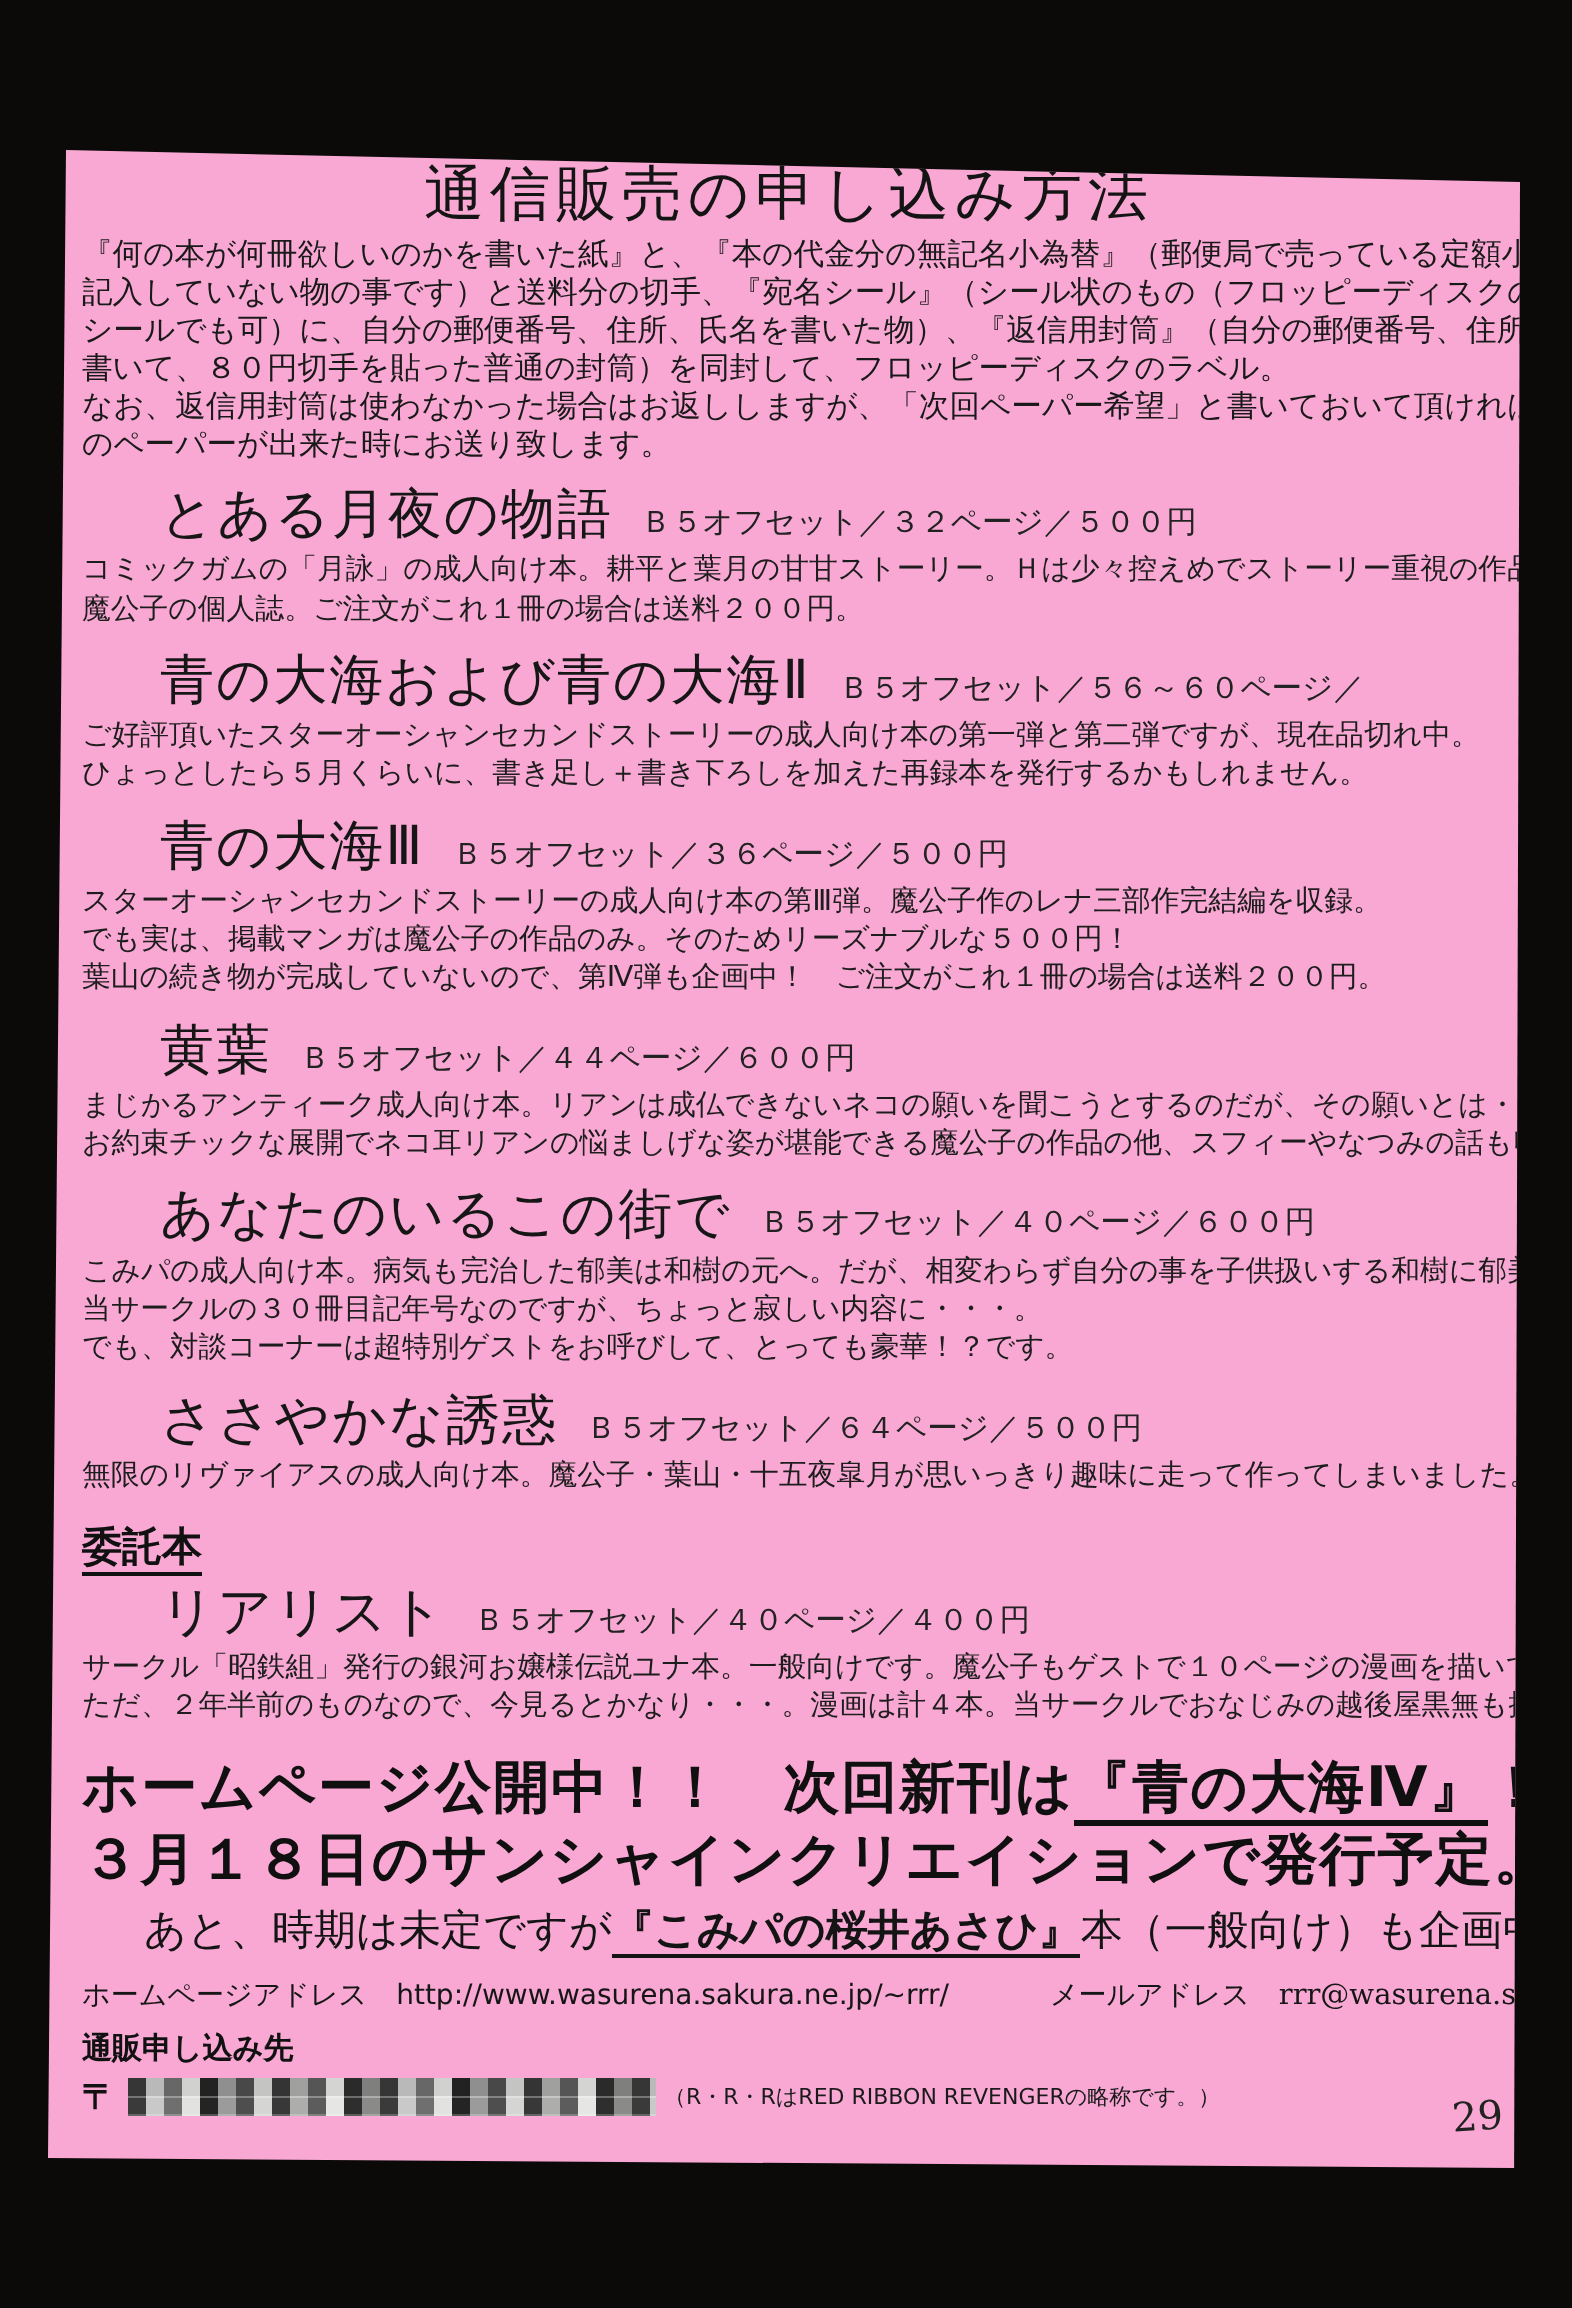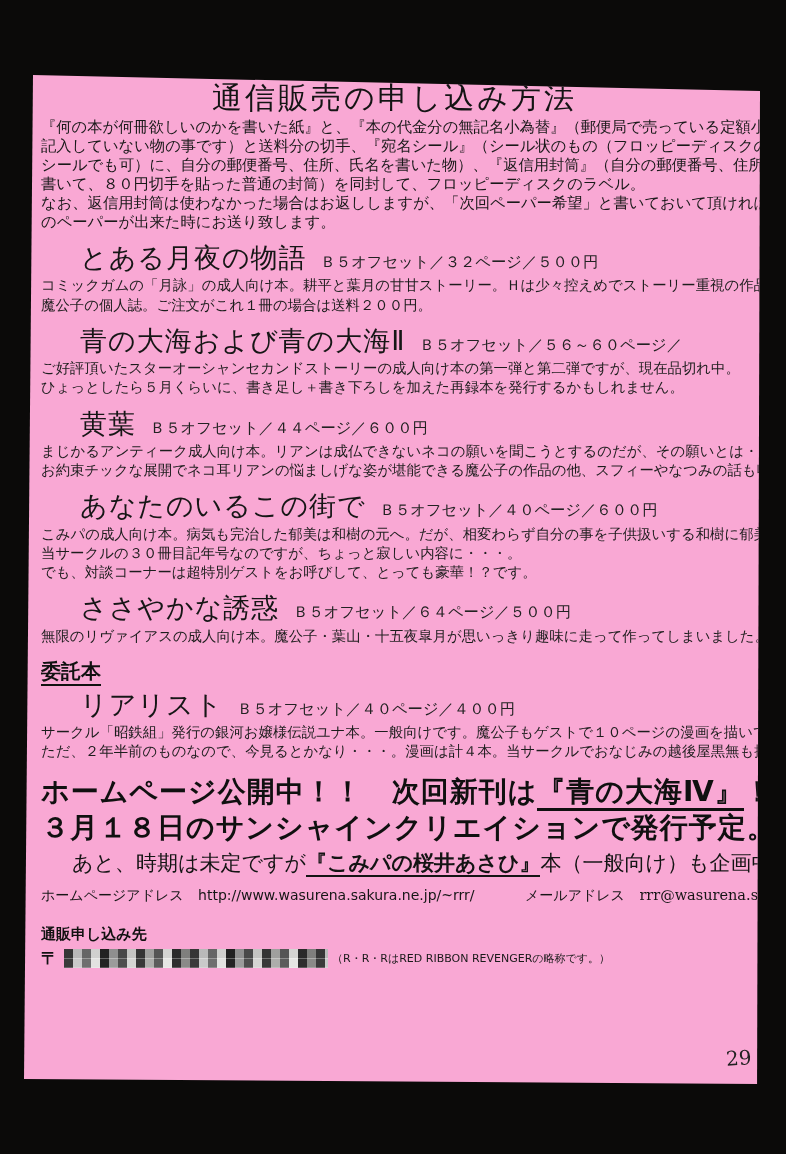--- a/index.html
+++ b/index.html
@@ -46,21 +46,21 @@
   .big-line{font-size:28px;font-weight:bold;color:#101010;line-height:1.3;letter-spacing:1px;white-space:nowrap;}
   .big-em{border-bottom:3px solid #101010;padding-bottom:0px;}
   .mid-line{margin-top:4px;font-size:21px;color:#141414;line-height:1.3;white-space:nowrap;margin-left:31px;}
   .mid-em{font-weight:bold;border-bottom:2px solid #141414;}
 
   .contact-line{margin-top:9px;font-size:14px;color:#161616;white-space:nowrap;}
   .contact-label{margin-right:10px;}
   .contact-url{margin-right:46px;font-family:"DejaVu Sans","Liberation Sans",sans-serif;}
   .mail-addr{font-family:"DejaVu Serif","Liberation Serif",serif;font-size:14.5px;}
 
-  .order-heading{margin-top:20px;font-size:15px;font-weight:bold;color:#111;}
+  .order-heading{margin-top:8px;font-size:15px;font-weight:bold;color:#111;}
   .order-row{margin-top:3px;display:flex;align-items:center;}
   .postal-mark{font-size:17px;font-weight:bold;color:#111;margin-right:6px;}
   .redacted{
     display:inline-block;width:264px;height:19px;vertical-align:middle;
     background-image:
       repeating-linear-gradient(0deg, rgba(255,255,255,0.22) 0 1px, rgba(0,0,0,0) 1px 9px, rgba(255,255,255,0.3) 9px 10px, rgba(0,0,0,0.08) 10px 19px),
       repeating-linear-gradient(90deg,#3a3a3a 0 9px,#c9c9c9 9px 18px,#6f6f6f 18px 27px,#e2e2e0 27px 36px,#242424 36px 45px,#9b9b9b 45px 54px,#4e4e4e 54px 63px,#d5d5d3 63px 72px,#383838 72px 81px,#adadab 81px 90px,#5c5c5c 90px 99px,#e6e6e4 99px 108px,#2e2e2e 108px 117px,#8a8a88 117px 126px);
   }
   .order-note{font-size:11px;color:#1a1a1a;margin-left:4px;white-space:nowrap;}
 
@@ -102,20 +102,31 @@
       <div class="item-head">
         <span class="item-title">青の大海および青の大海Ⅱ</span>
         <span class="item-spec">Ｂ５オフセット／５６～６０ページ／</span>
       </div>
       <div class="item-desc">
         <div class="dline">ご好評頂いたスターオーシャンセカンドストーリーの成人向け本の第一弾と第二弾ですが、現在品切れ中。</div>
         <div class="dline">ひょっとしたら５月くらいに、書き足し＋書き下ろしを加えた再録本を発行するかもしれません。</div>
       </div>
     </div>
 
+    <div class="item">
+      <div class="item-head">
+        <span class="item-title">青の大海Ⅲ</span>
+        <span class="item-spec">Ｂ５オフセット／３６ページ／５００円</span>
+      </div>
+      <div class="item-desc">
+        <div class="dline">スターオーシャンセカンドストーリーの成人向け本の第Ⅲ弾。魔公子作のレナ三部作完結編を収録。</div>
+        <div class="dline">でも実は、掲載マンガは魔公子の作品のみ。そのためリーズナブルな５００円！</div>
+        <div class="dline">葉山の続き物が完成していないので、第Ⅳ弾も企画中！　ご注文がこれ１冊の場合は送料２００円。</div>
+      </div>
+    </div>
 
     <div class="item">
       <div class="item-head">
         <span class="item-title">黄葉</span>
         <span class="item-spec">Ｂ５オフセット／４４ページ／６００円</span>
       </div>
       <div class="item-desc">
         <div class="dline">まじかるアンティーク成人向け本。リアンは成仏できないネコの願いを聞こうとするのだが、その願いとは・・・。</div>
         <div class="dline">お約束チックな展開でネコ耳リアンの悩ましげな姿が堪能できる魔公子の作品の他、スフィーやなつみの話も収録。</div>
       </div>

